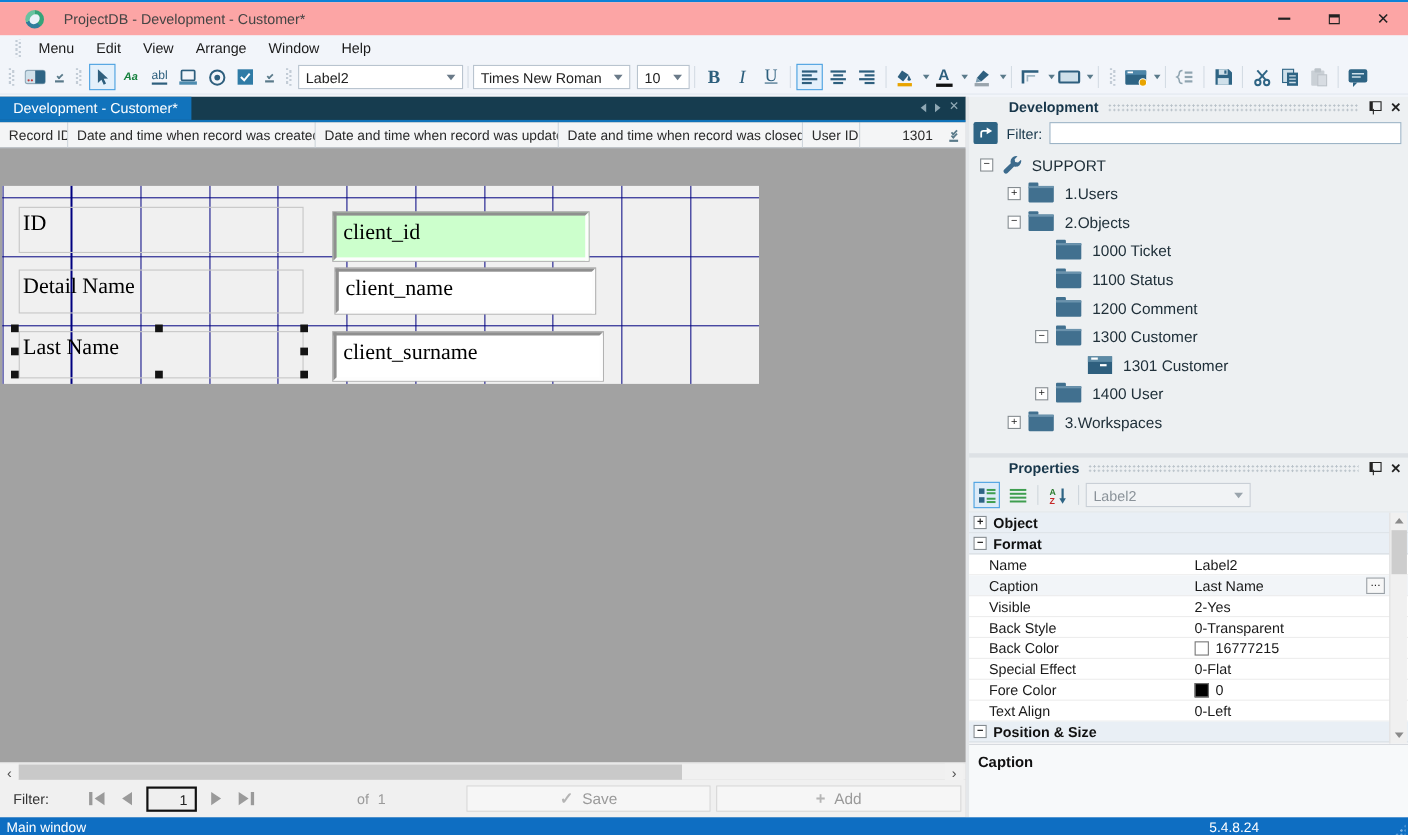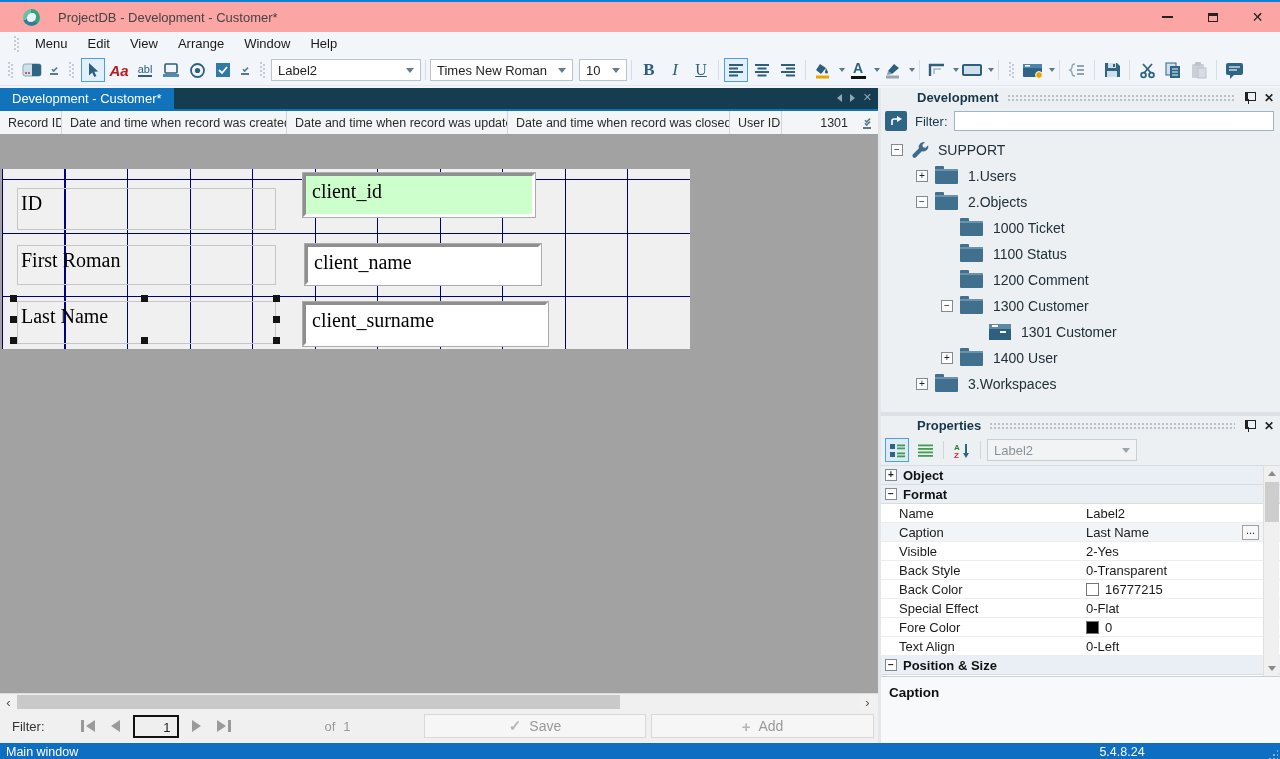--- a/index.html
+++ b/index.html
@@ -37,21 +37,21 @@
   .dd { width:0; height:0; border-left:3.5px solid transparent; border-right:3.5px solid transparent; border-top:4px solid #5a7a8a; margin-left:3px; }
   .overflow { display:flex; flex-direction:column; align-items:center; margin:0 5px; }
   .chev { width:7px; height:4px; border-left:2px solid #5a7a8a; border-bottom:2px solid #5a7a8a; transform:rotate(-45deg) scale(.8); margin:1px 0; }
   .ovbar { width:8px; height:2px; background:#5a7a8a; margin-top:1px; }
   .combo { height:22px; background:#fff; border:1px solid #b9c4cf; display:flex; align-items:center; padding:0 6px; color:#222; }
   .combo .arrow { margin-left:auto; width:0; height:0; border-left:4px solid transparent; border-right:4px solid transparent; border-top:5px solid #6a7a88; }
   .combo.disabled { background:#f1f3f5; color:#8a9299; border-color:#c9cfd6; }
   .glyph-b { font-weight:bold; font-family:"Liberation Serif",serif; font-size:17px; color:#2d5f7d; }
   .glyph-i { font-style:italic; font-family:"Liberation Serif",serif; font-size:17px; color:#2d5f7d; }
   .glyph-u { text-decoration:underline; font-family:"Liberation Serif",serif; font-size:16px; color:#2d5f7d; }
-  .glyph-aa { font-size:15px; font-weight:bold; font-style:italic; color:#b91c1c; }
+  .glyph-aa { font-size:10px; font-weight:bold; font-style:italic; color:#15803d; }
   .glyph-abl { font-size:11px; color:#2d5f7d; border-bottom:2px solid #2d5f7d; line-height:1.1; }
   .fontcolor { display:flex; flex-direction:column; align-items:center; }
   .fontcolor .letter { font-size:14px; font-weight:bold; color:#2d5f7d; line-height:1; }
   .colorbar { width:15px; height:3px; margin-top:1px; }
 
   
   .doc-area { position:absolute; left:0; top:86px; width:878px; height:655px; background:#a2a2a2; }
   .tabstrip { position:relative; height:23px; background:#163c4f; border-bottom:2px solid #1073b9; display:flex; align-items:flex-end; }
   .tab-active { height:21px; background:#1173bc; color:#fff; font-size:13px; display:flex; align-items:center; padding:0 12px; }
   .tabnav { position:absolute; right:6px; top:4px; display:flex; gap:8px; align-items:center; }
@@ -415,24 +415,24 @@
             <div class="chev"></div>
             <div class="chev" style="margin-top:-2px"></div>
             <div class="ovbar"></div>
           </div>
       </div>
     </div>
 
     <div class="design">
       <div class="surface">
         <div class="dlabel" style="top:19px;height:42px">ID</div>
-        <div class="dlabel" style="top:76px;height:40px">First Roman</div>
+        <div class="dlabel" style="top:76px;height:40px">Detail Name</div>
         <div class="dlabel" style="top:132px;height:43px">Last Name</div>
 
-        <div class="dfield" style="left:301px;top:4px;width:232px;height:44px;background:#ccffcc">client_id</div>
+        <div class="dfield" style="left:301px;top:24px;width:232px;height:44px;background:#ccffcc">client_id</div>
         <div class="dfield" style="left:303px;top:75px;width:236px;height:41px">client_name</div>
         <div class="dfield" style="left:301px;top:133px;width:245px;height:44px">client_surname</div>
 
         <div class="handle" style="left:8px;top:126px"></div>
         <div class="handle" style="left:139px;top:126px"></div>
         <div class="handle" style="left:271px;top:126px"></div>
         <div class="handle" style="left:8px;top:147px"></div>
         <div class="handle" style="left:271px;top:147px"></div>
         <div class="handle" style="left:8px;top:168px"></div>
         <div class="handle" style="left:139px;top:168px"></div>

